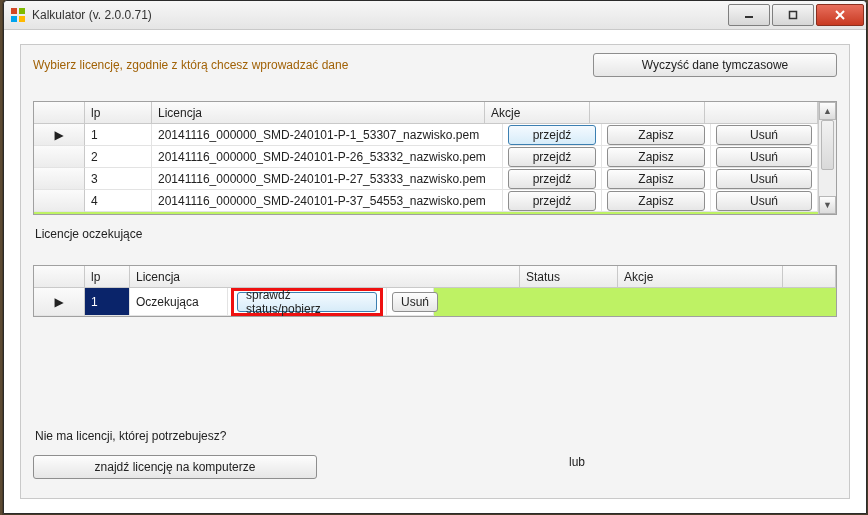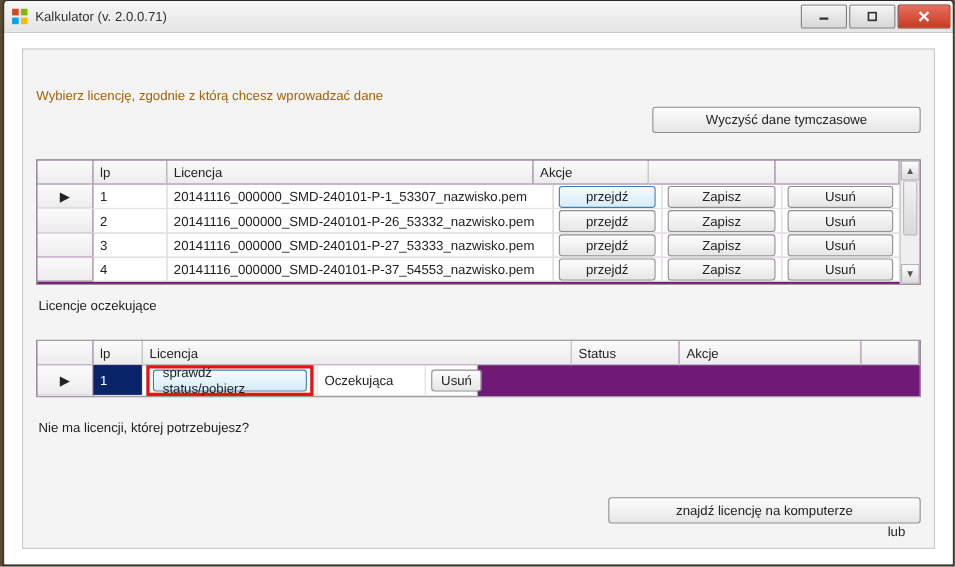--- a/index.html
+++ b/index.html
@@ -63,31 +63,30 @@
   .instr { color:#a16207; flex:1; }
   .big-btn {
     min-width:190px; height:22px;
     padding:0 26px;
     background:linear-gradient(#fdfdfd,#e6e6e6);
     border:1px solid #8e8e8e;
     border-radius:3px;
     font-size:12px; color:#222;
     display:inline-flex; align-items:center; justify-content:center;
     cursor:default;
-    margin-top:44px;
   }
   .big-btn.focus {
     border:1px solid #3c7fb1;
     box-shadow:0 0 0 1px #7bb3d6 inset;
     background:linear-gradient(#f4faff,#d7ecf9);
   }
   
   .grid {
     border:1px solid #a0a0a0;
-    background:#701a75;
+    background:#bef264;
     position:relative;
     margin-top:24px;
   }
   .grid-head, .grid-row {
     display:flex;
     height:22px;
     align-items:stretch;
   }
   .grid-head .cell {
     background:linear-gradient(#fbfbfb,#ececec);
@@ -159,24 +158,24 @@
   .g2 .c-lp  { width:32px; flex:0 0 32px; }
   .g2 .c-lic { flex:1; }
   .g2 .c-st  { width:85px; flex:0 0 85px; }
   .g2 .c-ak  { width:152px; flex:0 0 152px; }
   .g2 .c-us  { width:40px; flex:0 0 40px; }
   .g2 .sel   { background:#0a246a; color:#fff; }
   .highlight-box {
     border:3px solid #e11; padding:1px; display:flex; flex:1;
   }
   .bottom {
-    position:absolute; left:0; right:0; bottom:0;
+    position:absolute; left:0; right:0; bottom:11px;
   }
   .prompt { color:#222; margin:0 0 12px 2px; }
-  .bottom-row { display:flex; align-items:flex-end;flex-direction:column; }
+  .bottom-row { display:flex; align-items:flex-start; }
   .or { flex:0 0 auto; padding:0 14px; color:#222; text-align:center; }
   .spacer { flex:1; }
 </style>
 </head>
 <body>
 
 <div class="window">
   <div class="titlebar">
     <span class="app-icon">
       <svg viewBox="0 0 16 16">
@@ -304,26 +303,26 @@
             <div class="cell rowhdr"></div>
             <div class="cell c-lp">lp</div>
             <div class="cell c-lic">Licencja</div>
             <div class="cell c-st">Status</div>
             <div class="cell c-ak">Akcje</div>
             <div class="cell c-us"></div>
           </div>
           <div class="grid-row" style="height:28px;">
             <div class="cell rowhdr">▶</div>
             <div class="cell c-lp sel">1</div>
+            <div class="cell c-st">Oczekująca</div>
             <div class="cell c-ak btn-cell">
               <span class="highlight-box">
                 <span class="mini-btn focus" style="height:18px;">sprawdź status/pobierz</span>
               </span>
             </div>
-            <div class="cell c-st">Oczekująca</div>
             <div class="cell c-us btn-cell">
                 <span class="mini-btn">Usuń</span>
               </div>
           </div>
         </div>
 
         <div class="bottom">
           <div class="prompt">Nie ma licencji, której potrzebujesz?</div>
           <div class="bottom-row">
             <span class="big-btn" style="min-width:230px;">znajdź licencję na komputerze</span>

